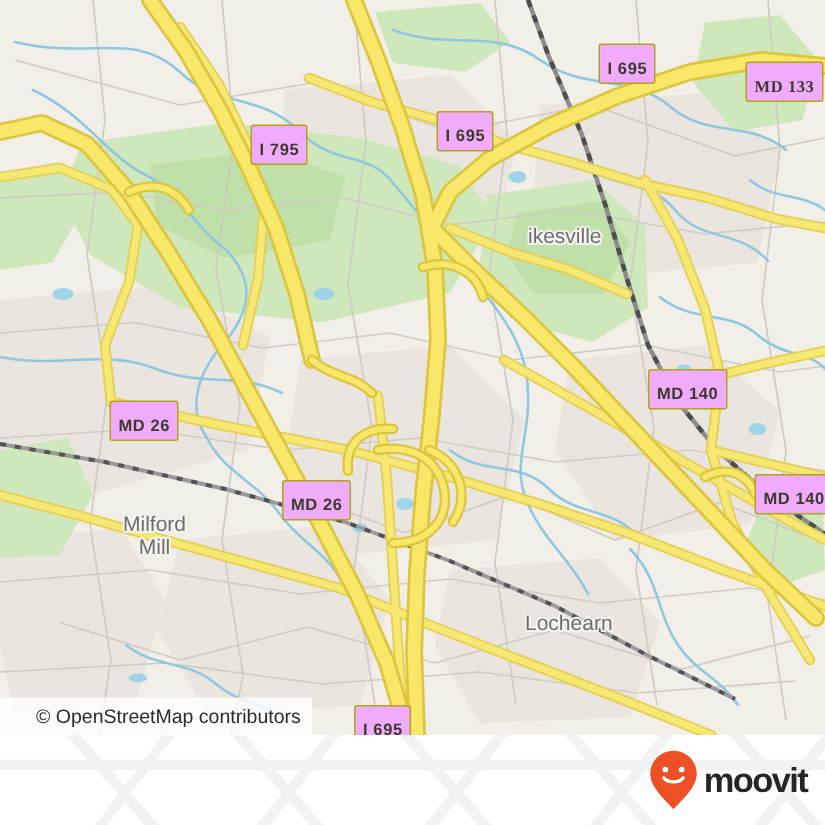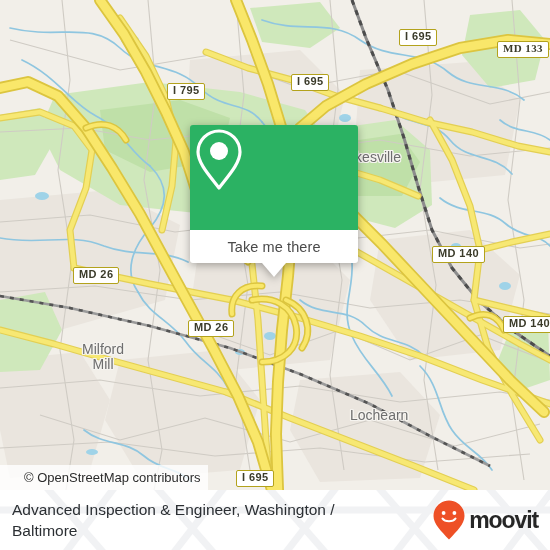--- a/index.html
+++ b/index.html
@@ -14,28 +14,28 @@
   
   #map{
     position:absolute;left:0;top:0;width:550px;height:490px;
     background:#f2efe9;overflow:hidden;
   }
   #map svg{position:absolute;left:0;top:0;}
 
   
   .shield{
     position:absolute;
-    background:#ffffff;
+    background:#f0abfc;
     border:1.6px solid #b3a21c;
     border-radius:2px;
     color:#3b3b2a;
     font-weight:bold;
     font-size:11px;
     line-height:1;
-    padding:1px 5px 3px 5px;
+    padding:11px 5px 3px 5px;
     letter-spacing:.4px;
     white-space:nowrap;
     font-family:"Liberation Sans","DejaVu Sans",sans-serif;
     box-sizing:border-box;
   }
   
   .place{
     position:absolute;
     color:#6e6e6e;
     font-size:14px;
@@ -286,32 +286,20 @@
         <div class="shield" style="left: 236px; top: 470px;">I 695</div>
       </div>
 
     <div id="place-layer">
         <div class="place" style="left: 352px; top: 150px;">ikesville</div>
         <div class="place" style="left: 82px; top: 342px;">Milford
 Mill</div>
         <div class="place" style="left: 350px; top: 408px;">Lochearn</div>
       </div>
 
-    <div id="card">
-      <div id="card-top" style="background: rgb(43, 178, 99);">
-        <svg width="58" height="70" viewBox="0 0 58 70">
-          <path d="M29 6 C17.4 6 8 15.4 8 27 C8 38 19 50 29 63 C39 50 50 38 50 27 C50 15.4 40.6 6 29 6 Z" fill="none" stroke="#ffffff" stroke-width="3.2" stroke-linejoin="round"></path>
-          <circle cx="29" cy="26" r="9" fill="#ffffff"></circle>
-        </svg>
-      </div>
-      <div id="card-bottom">
-        <span id="card-label">Take me there</span>
-        <span id="card-tail"></span>
-      </div>
-    </div>
 
     <div id="attribution">© OpenStreetMap contributors</div>
   </div>
 
   <div id="footer">
 
     <svg id="footer-watermark" width="550" height="60" viewBox="0 0 550 60">
       <rect x="0" y="0" width="550" height="60" fill="#ffffff"></rect>
       <g stroke="#f1f2f4" stroke-width="7" fill="none">
         <path d="M40,-10 L110,70"></path>
@@ -321,21 +309,20 @@
         <path d="M262,-10 L332,70"></path>
         <path d="M342,-10 L280,70"></path>
         <path d="M372,-10 L442,70"></path>
         <path d="M452,-10 L390,70"></path>
         <path d="M482,-10 L552,70"></path>
         <path d="M560,-10 L500,70"></path>
         <path d="M-20,20 L570,20"></path>
       </g>
     </svg>
 
-    <div id="footer-title">Advanced Inspection &amp; Engineer, Washington / Baltimore</div>
 
     <div id="brand">
       <svg width="34" height="42" viewBox="0 0 34 42">
         <path d="M17 1.5 C8.4 1.5 1.5 8.4 1.5 17 C1.5 25 9 32 17 40.5 C25 32 32.5 25 32.5 17 C32.5 8.4 25.6 1.5 17 1.5 Z" fill="#ee5026"></path>
         <circle cx="11.6" cy="14" r="1.9" fill="#ffffff"></circle>
         <circle cx="22.4" cy="14" r="1.9" fill="#ffffff"></circle>
         <path d="M10.5 19.5 C13 23.2 21 23.2 23.5 19.5" fill="none" stroke="#ffffff" stroke-width="2.1" stroke-linecap="round"></path>
       </svg>
       <span id="brand-word" style="color: rgb(38, 38, 38);">moovit</span>
     </div>

